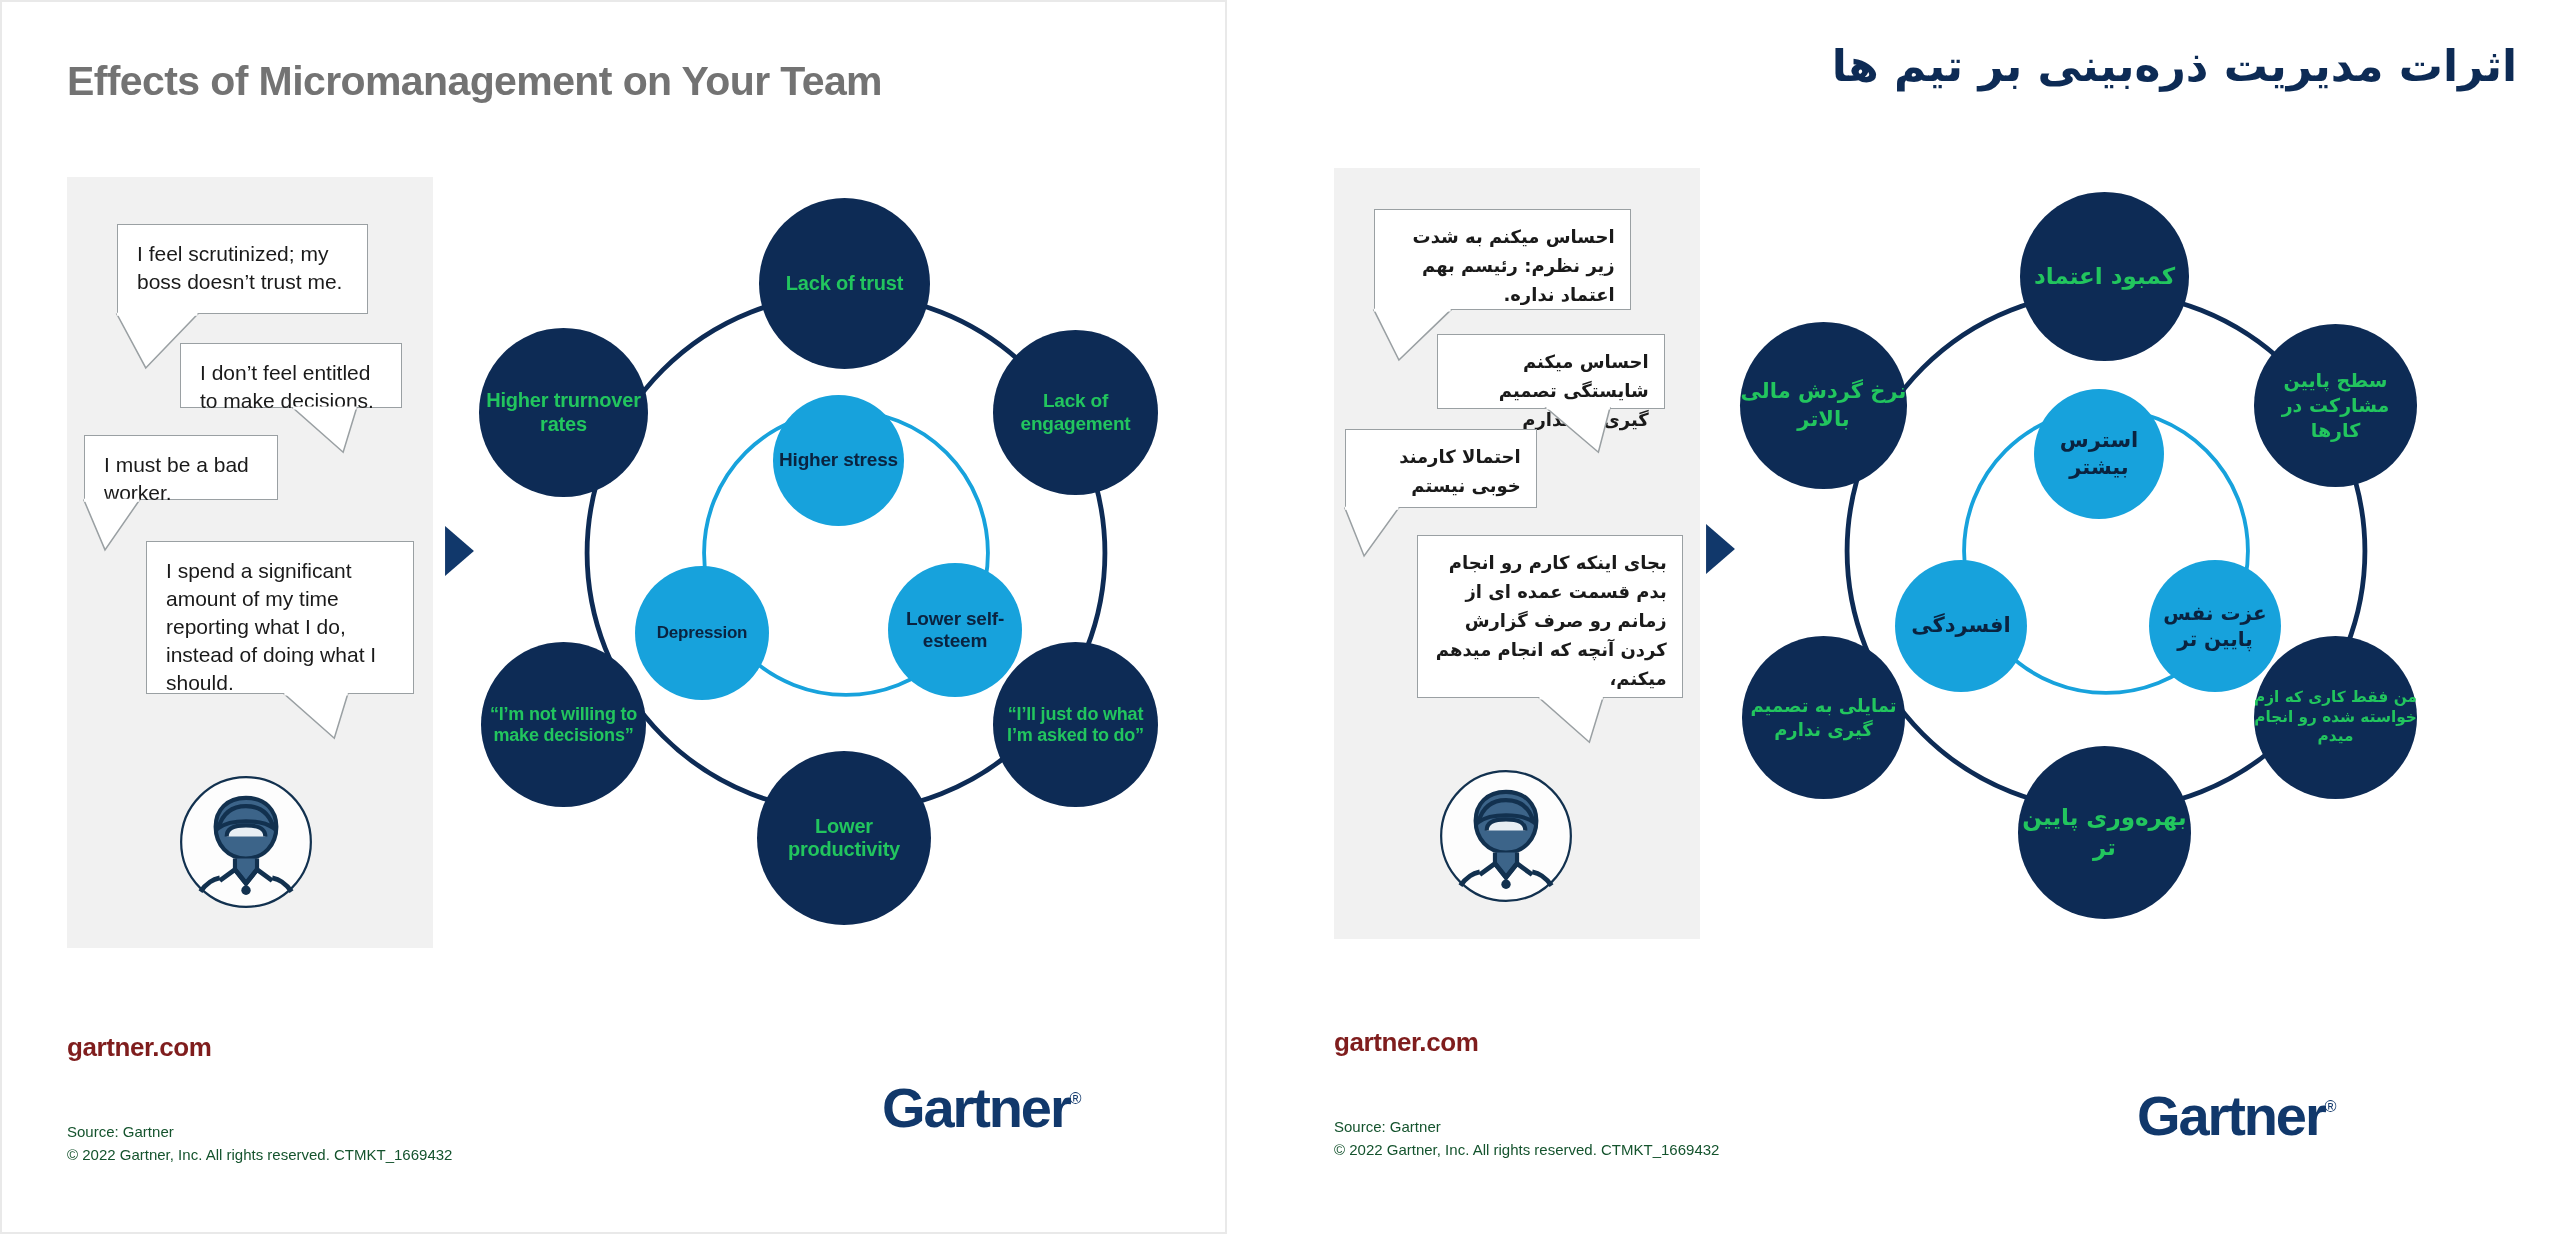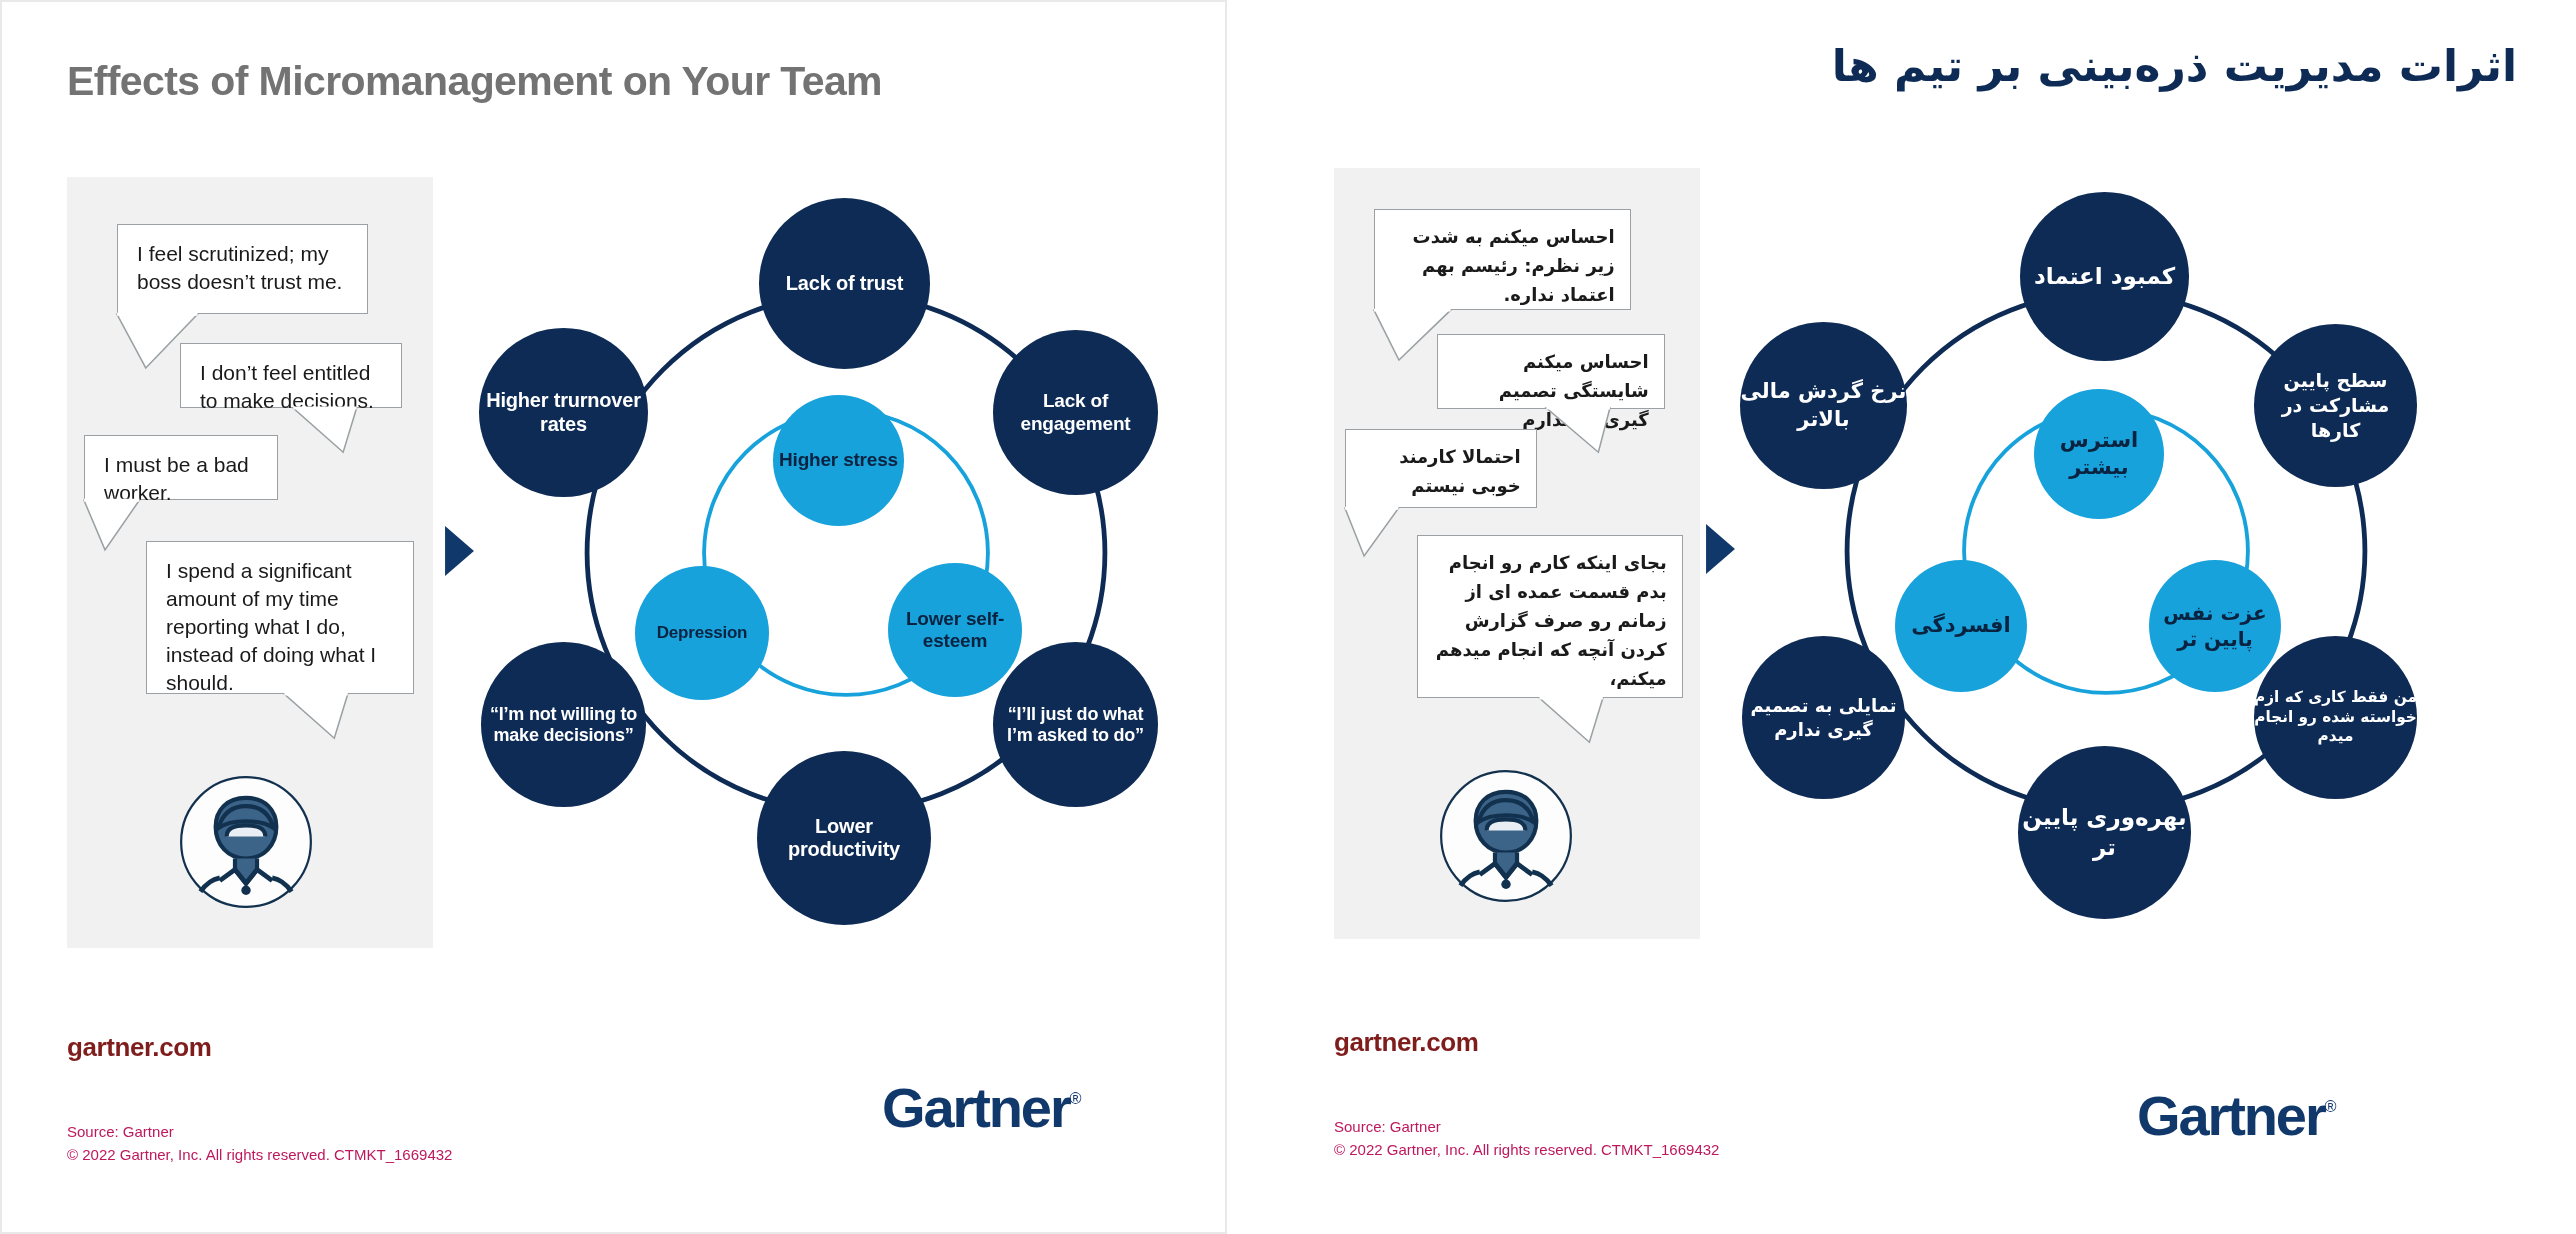--- a/index.html
+++ b/index.html
@@ -54,37 +54,37 @@
   .avatar { position: absolute; width: 138px; height: 138px; }
 
   
   .arrowmark { position: absolute; width: 33px; height: 54px; }
 
   
   .diagram { position: absolute; }
   .node {
     position: absolute; border-radius: 50%;
     display: flex; align-items: center; justify-content: center;
-    text-align: center; color: #ffffff; font-weight: bold;
+    text-align: center; color: #22c55e; font-weight: bold;
     line-height: 1.16; letter-spacing: -0.2px;
   }
   .node.outer { background: #0d2b55; font-size: 20px; }
   .node.inner { background: #17a2dc; color: #0a2340; font-size: 19px; }
   .node.fa {
     direction: rtl; font-family: "DejaVu Sans", sans-serif;
     line-height: 1.3;
   }
 
   
   .gartner-com {
     position: absolute; font-size: 26px; font-weight: bold;
     color: #7f1d1d; letter-spacing: -0.4px;
   }
   .src {
-    position: absolute; font-size: 15px; color: #be185d; line-height: 1.5;
+    position: absolute; font-size: 15px; color: #14532d; line-height: 1.5;
     white-space: pre-line;
   }
   .logo {
     position: absolute; font-size: 56px; font-weight: bold;
     color: #11386b; letter-spacing: -2.1px; white-space: nowrap;
   }
   .logo sup { font-size: 16.3px; font-weight: normal; vertical-align: 23px; letter-spacing: 0; }
 </style>
 </head>
 <body>

